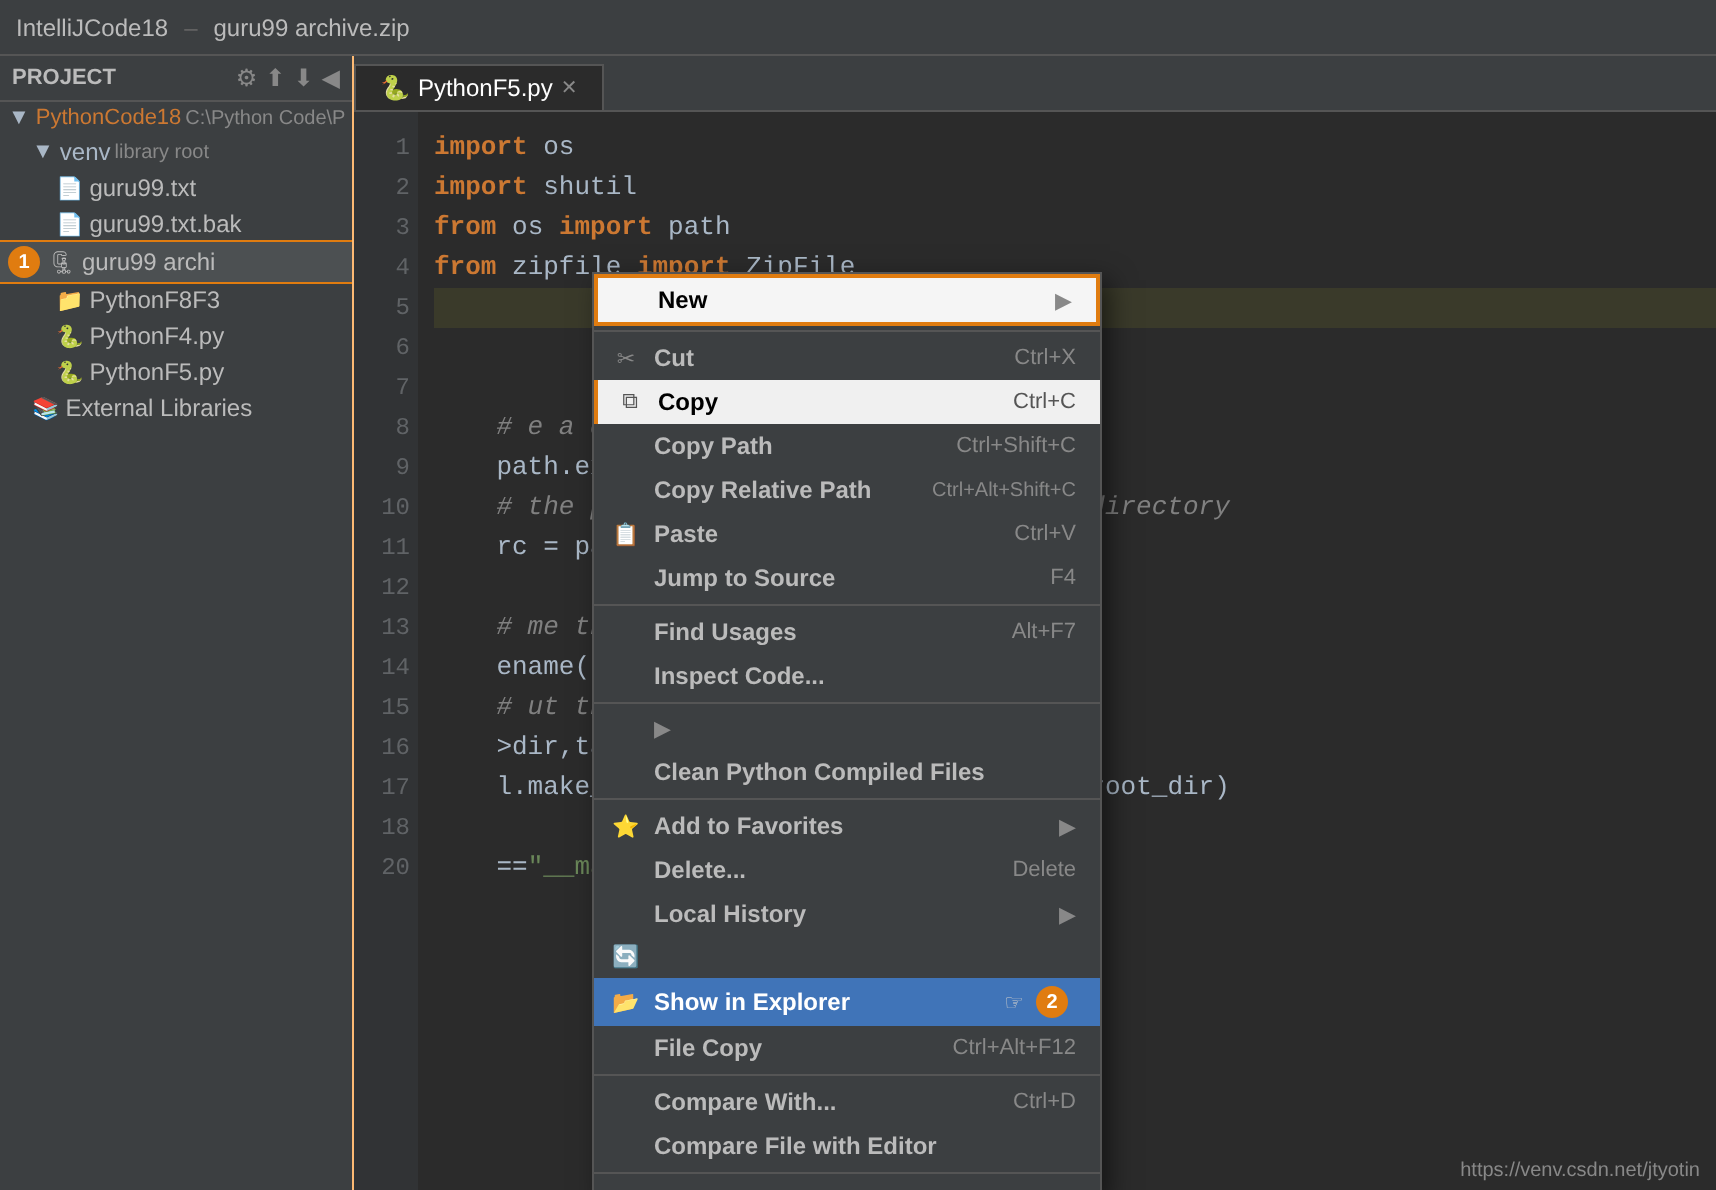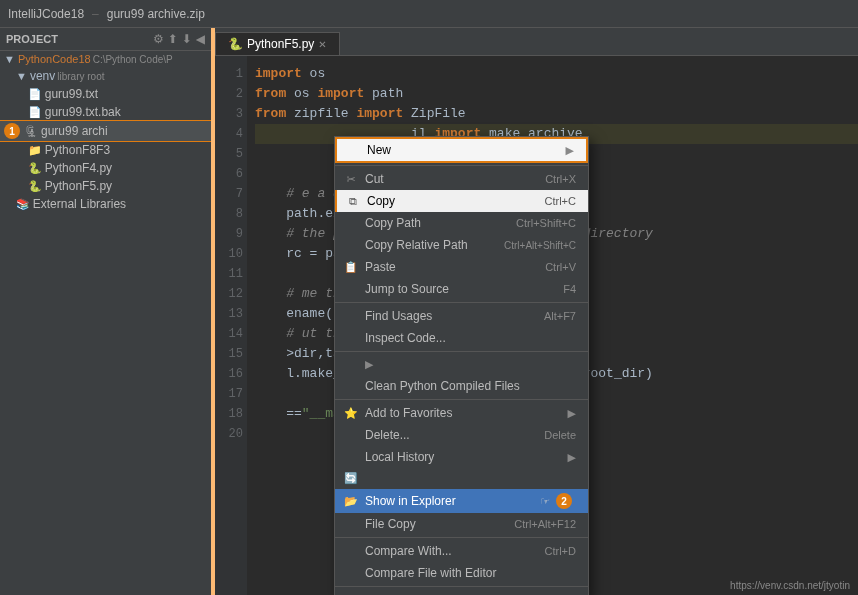--- a/index.html
+++ b/index.html
@@ -36,23 +36,23 @@
     }
 
     
     .main-layout {
       display: flex;
       height: calc(595px - 28px);
     }
 
     
     .sidebar {
-      width: 215px;
+      width: 177px;
       background: #3c3f41;
-      border-right: 4px solid #fdba74;
+      border-right: 1px solid #fdba74;
       overflow: hidden;
       flex-shrink: 0;
     }
     .sidebar-header {
       display: flex;
       align-items: center;
       justify-content: space-between;
       padding: 4px 6px;
       background: #3c3f41;
       border-bottom: 1px solid #555;
@@ -193,21 +193,21 @@
       color: #000;
       border: 2px solid #e07c10;
     }
     .menu-item-icon {
       width: 16px;
       margin-right: 6px;
       text-align: center;
       color: #888;
       font-size: 11px;
     }
-    .menu-item-label { flex: 1; }
+    .menu-item-label { flex: 1; font-weight: bold; }
     .menu-item-shortcut {
       color: #888;
       font-size: 11px;
       margin-left: 8px;
     }
     .menu-item-arrow {
       color: #888;
       font-size: 11px;
     }
     .menu-separator {
@@ -324,20 +324,21 @@
           <div>13</div>
           <div>14</div>
           <div>15</div>
         <div>16</div>
           <div>17</div>
           <div>18</div>
           <div>20</div>
       </div>
       <div class="code-lines">
         <span class="code-line"><span class="kw">import</span> os</span>
+        <span class="code-line"><span class="kw">import</span> shutil</span>
         <span class="code-line"><span class="kw">from</span> os <span class="kw">import</span> path</span>
         <span class="code-line"><span class="kw">from</span> zipfile <span class="kw">import</span> ZipFile</span>
         <span class="code-line" style="background:#3a3a2a">                    il <span class="kw">import</span> make_archive</span>
         <span class="code-line">&nbsp;</span>
         <span class="code-line">                ):</span>
         <span class="code-line"><span class="cm">    # e a duplicate of an existing file</span></span>
         <span class="code-line">    path.exists(<span class="str">"guru99.txt"</span>):</span>
         <span class="code-line"><span class="cm">    # the path to the file in the current directory</span></span>
         <span class="code-line">    rc = path.realpath(<span class="str">"guru99.txt"</span>);</span>
         <span class="code-line">&nbsp;</span>

